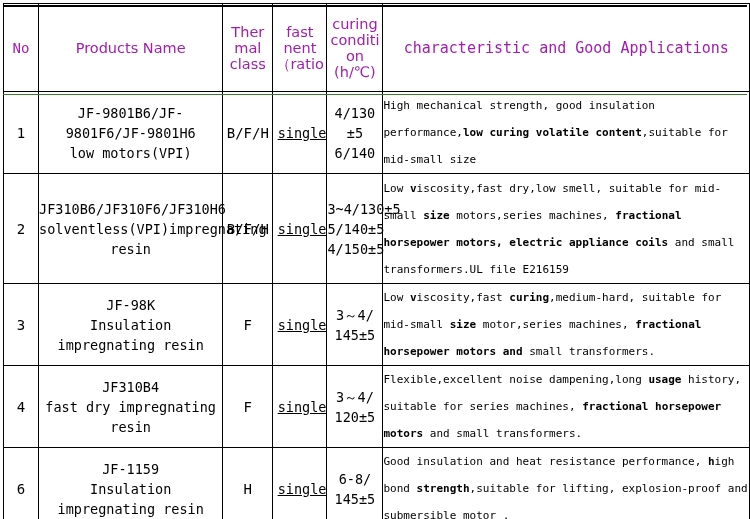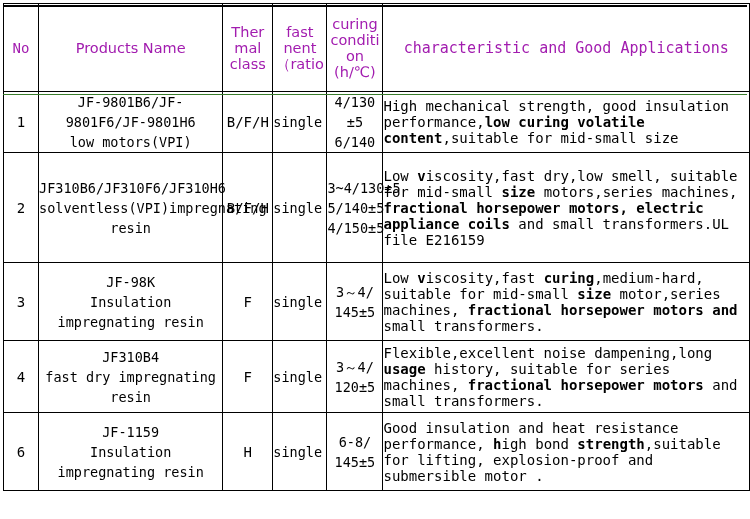--- a/index.html
+++ b/index.html
@@ -77,36 +77,37 @@
     font-size: 13.5px;
     line-height: 20px;
     padding: 2px 2px;
   }
   .c-class {
     text-align: center;
     font-family: "DejaVu Sans Mono", monospace;
     font-size: 14px;
   }
   .c-comp {
-    text-align: left;
+    text-align: right;
     font-family: "DejaVu Sans Mono", monospace;
     font-size: 13.5px;
+    text-decoration: underline;
   }
   .c-cure {
     text-align: center;
     font-family: "DejaVu Sans Mono", monospace;
     font-size: 13.5px;
     line-height: 20px;
     padding: 1px 1px;
   }
   .c-desc {
     text-align: left;
     font-family: "DejaVu Sans Mono", monospace;
-    font-size: 14px;
-    line-height: 16px;
+    font-size: 11px;
+    line-height: 27px;
     padding: 1px 2px 1px 4px;
     vertical-align: middle;
   }
   .c-desc b { font-weight: bold; }
 </style>
 </head>
 <body>
 
 <div class="sheet">
 

